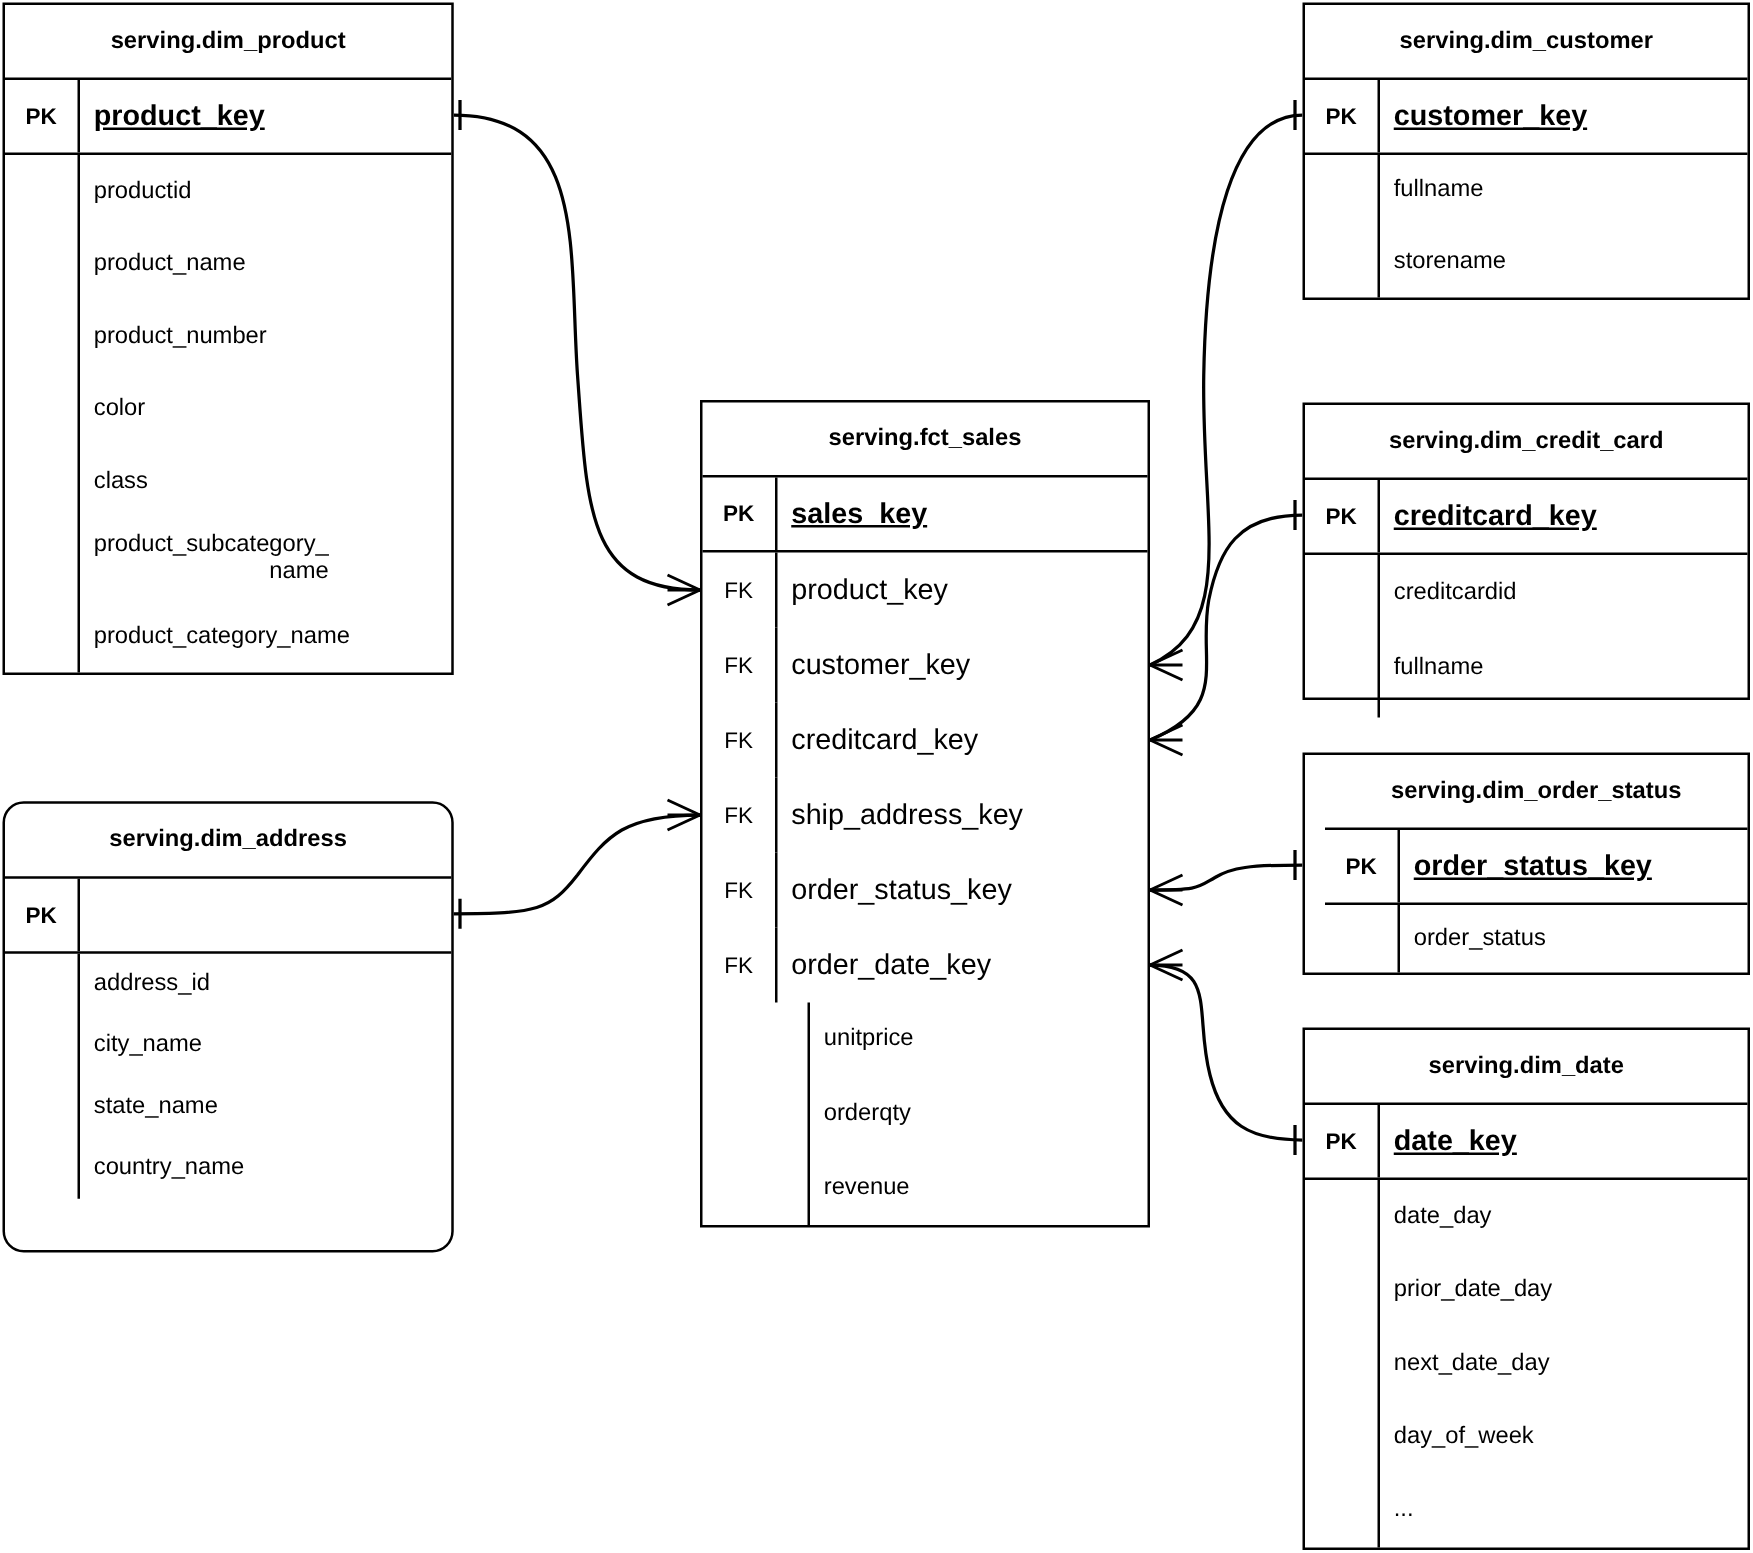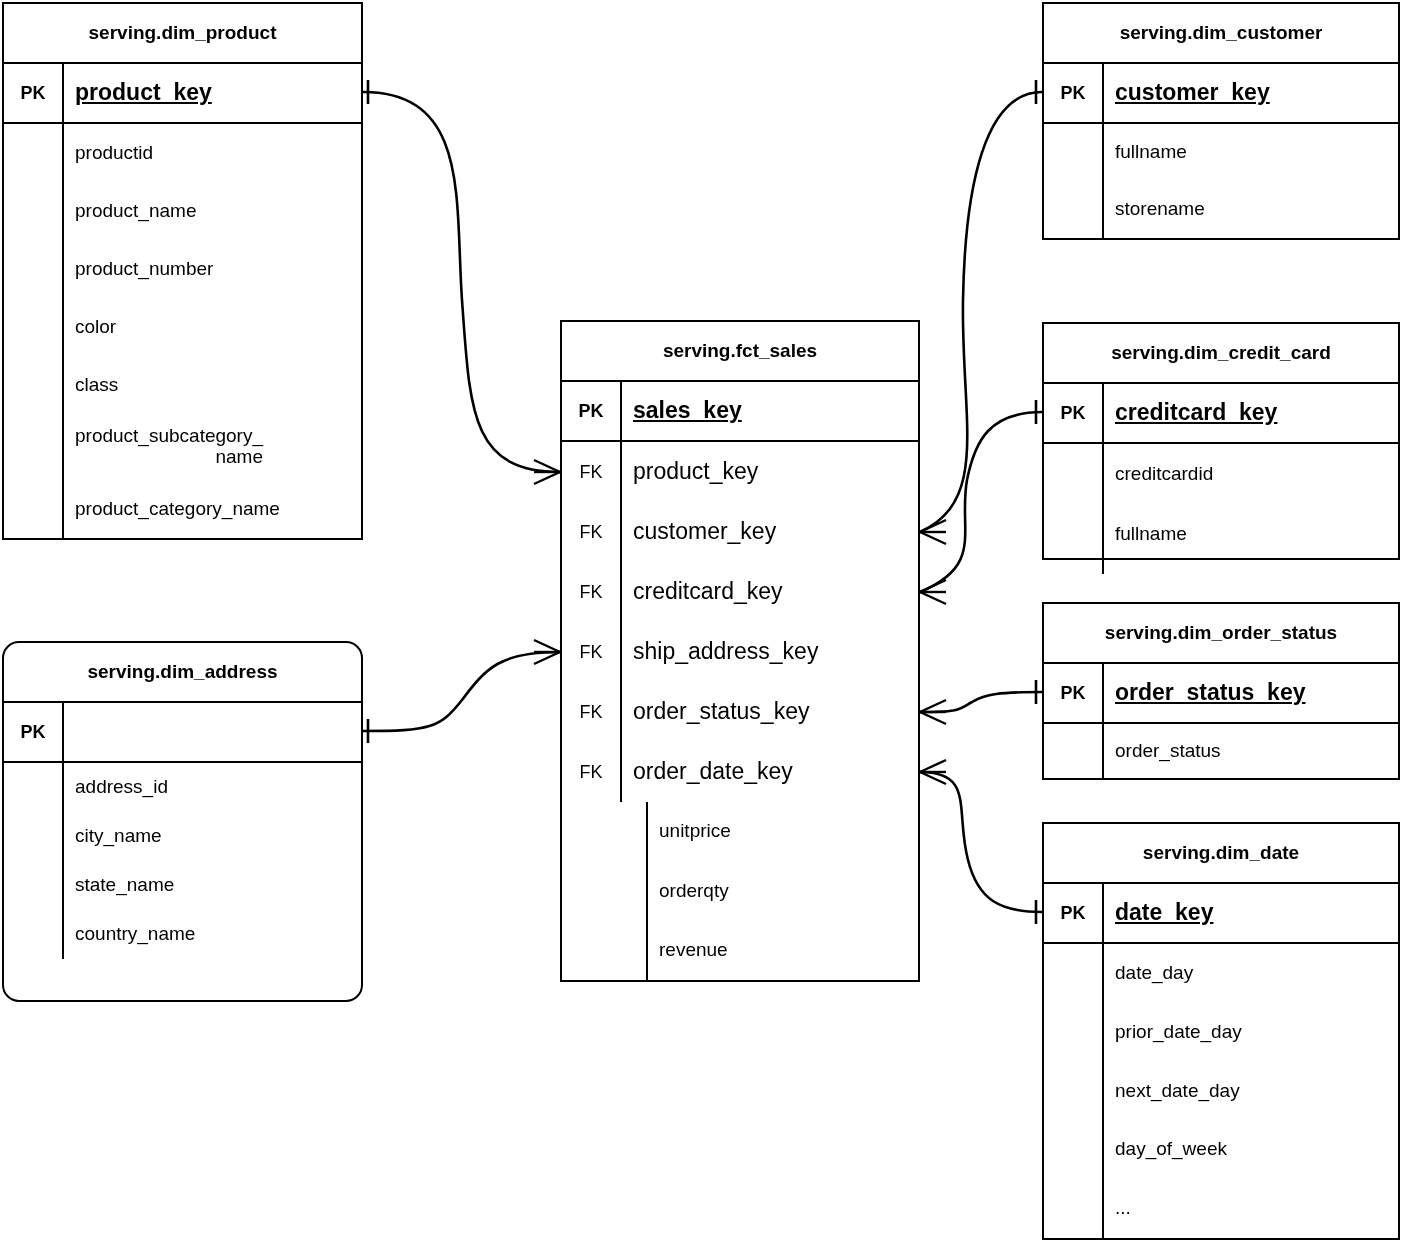--- a/index.html
+++ b/index.html
@@ -296,21 +296,21 @@
     </div>
     <div class="attr-block" style="height:130px;">
       <div class="attr-gutter"></div>
       <div class="attr-list">
         <div class="attr-item">creditcardid</div>
         <div class="attr-item">fullname</div>
       </div>
     </div>
   </div>
 
-  <div class="entity" style="left:1042px; top:602px; width:358px; height:178px;">
+  <div class="entity" style="left:1042px; top:602px; width:358px; height:178px;padding-left:16px;">
     <div class="ent-title">serving.dim_order_status</div>
     <div class="ent-row pk-row" style="height:60px;">
       <div class="row-key bold">PK</div>
       <div class="row-name bold">
           <span class="uline">order_status_key</span>
         </div>
     </div>
     <div class="attr-block" style="height:54px;">
       <div class="attr-gutter"></div>
       <div class="attr-list">

